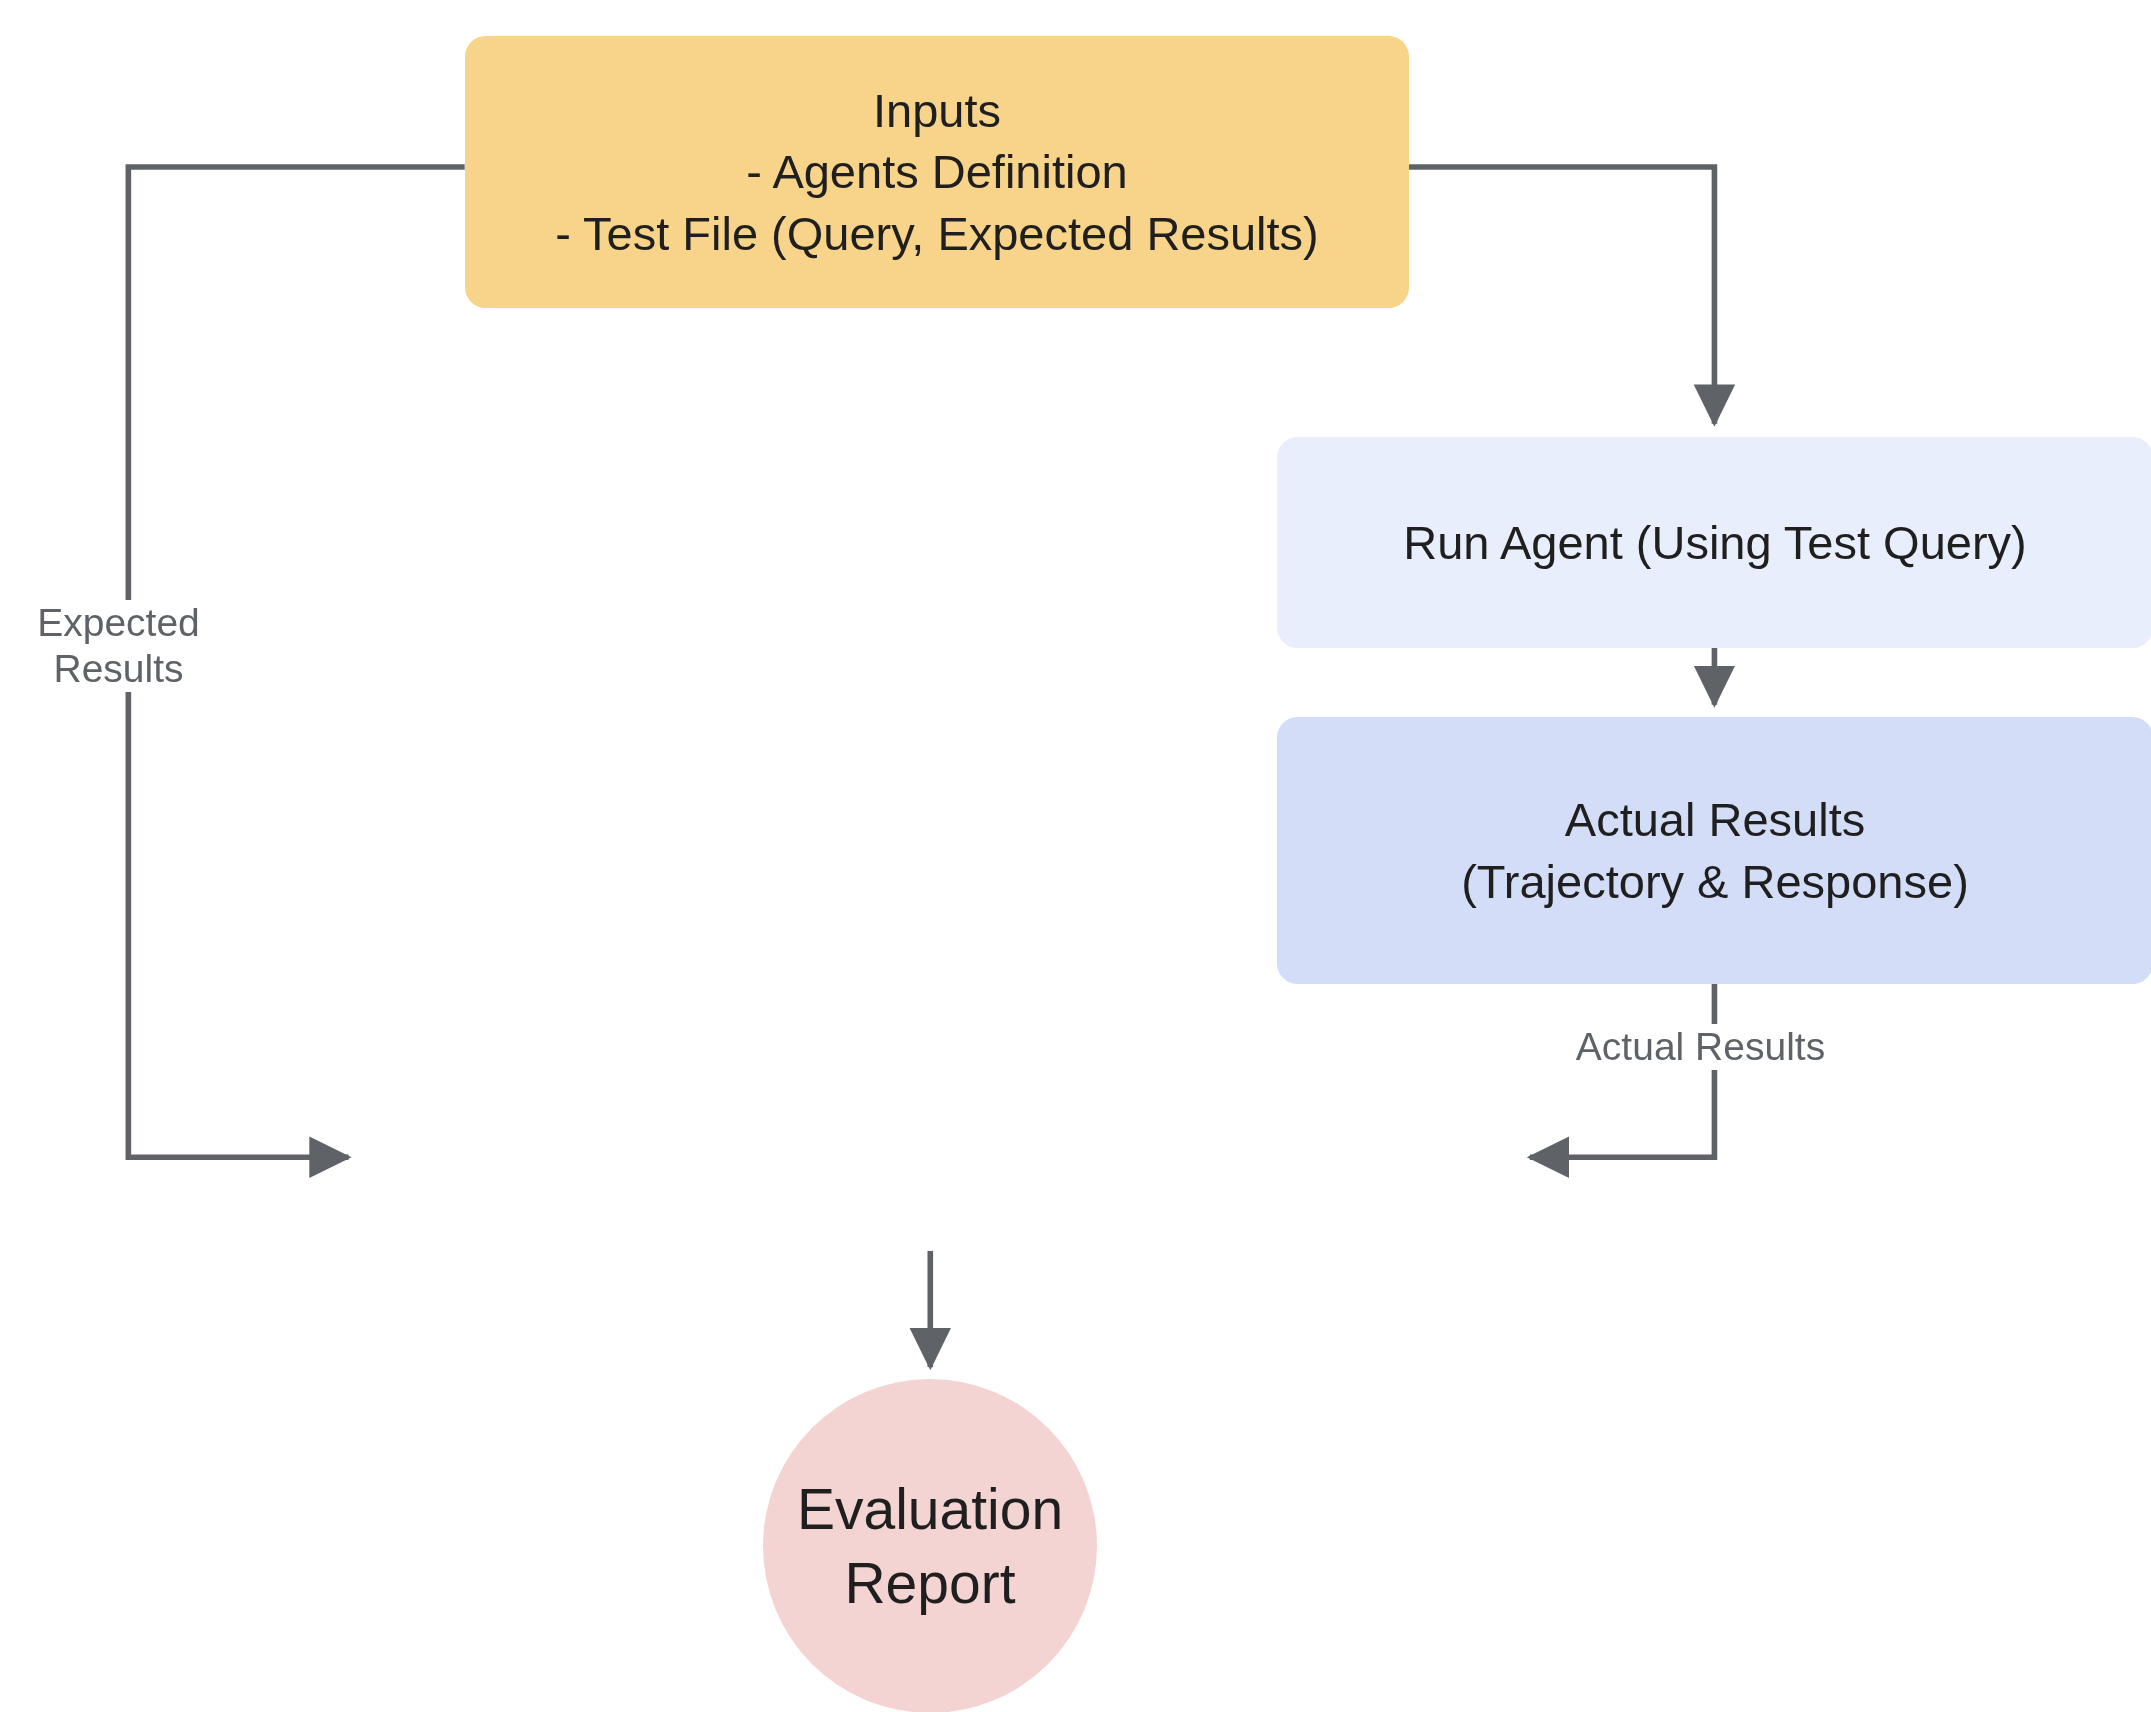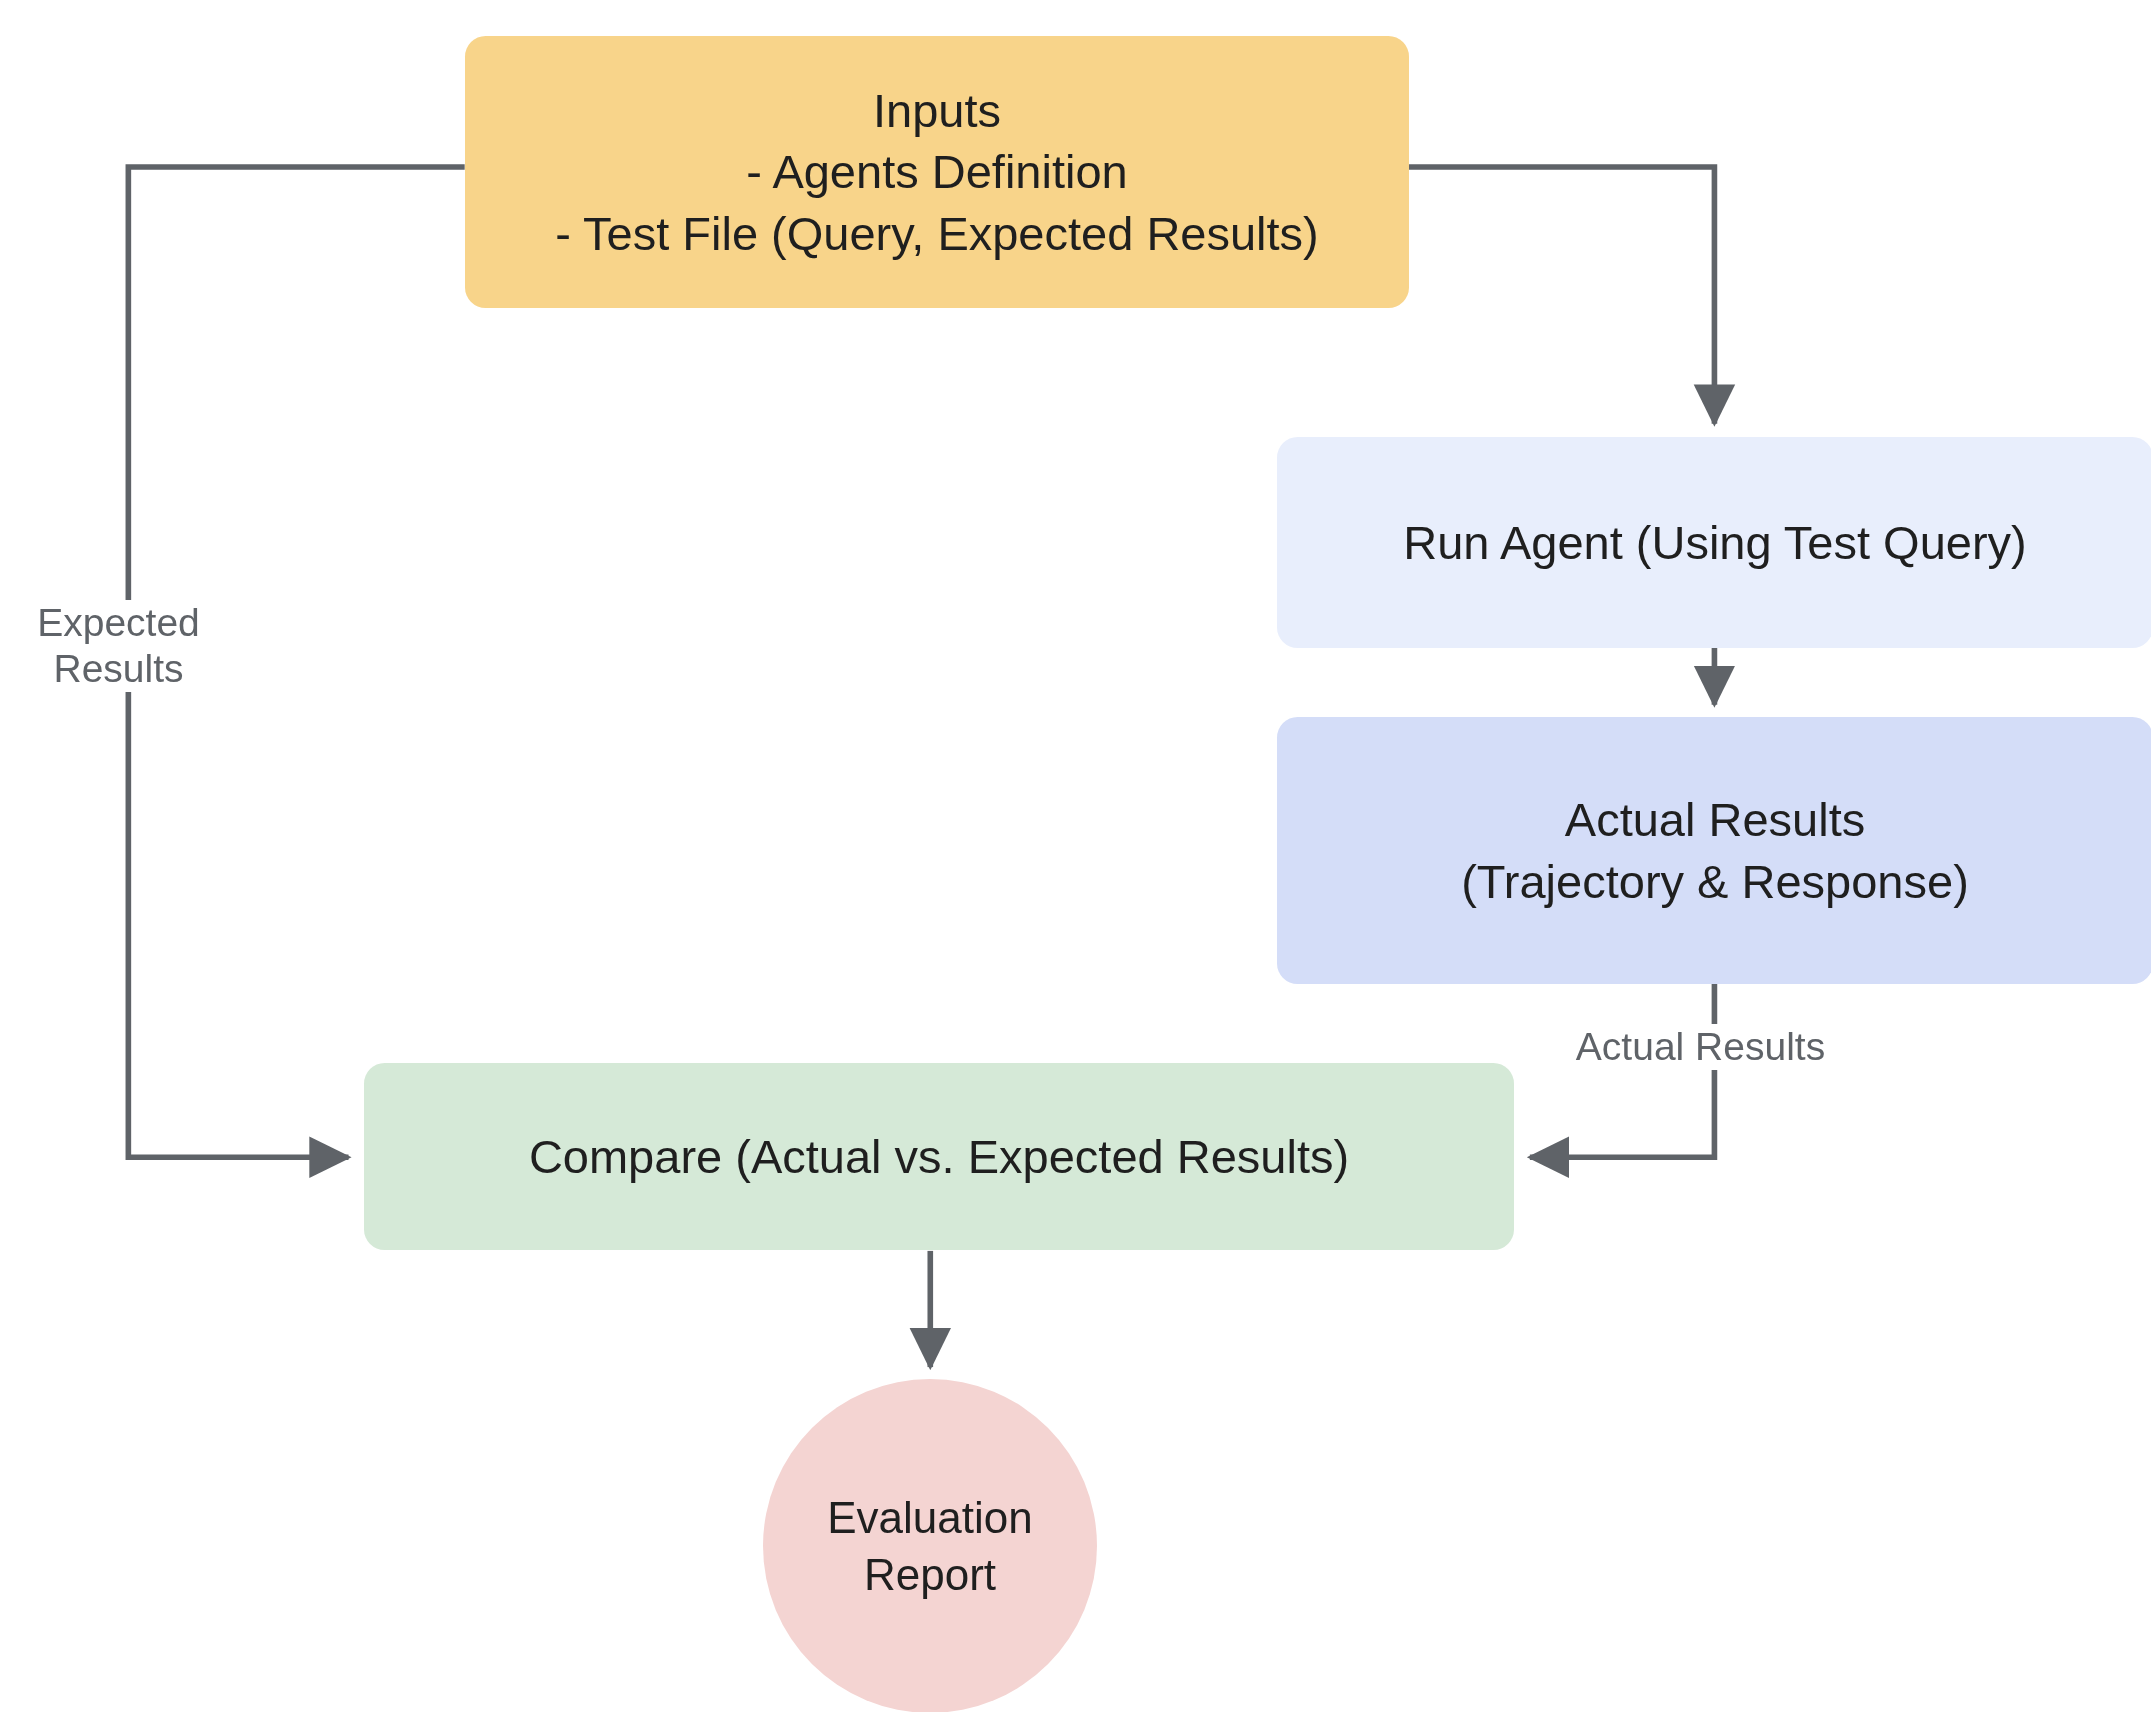--- a/index.html
+++ b/index.html
@@ -73,21 +73,21 @@
     border-radius: 20.6px;
     font-size: 47px;
   }
   .node-report {
     left: 763px;
     top: 1379px;
     width: 334px;
     height: 334px;
     background: #f4d4d2;
     border-radius: 50%;
-    font-size: 44px;
+    font-size: 57px;
   }
   .edge-label {
     position: absolute;
     color: #5f6368;
     font-size: 39px;
     line-height: 1.18;
     text-align: center;
     white-space: pre-line;
     background: #ffffff;
   }
@@ -128,21 +128,20 @@
 
   <div class="node node-inputs">Inputs
 - Agents Definition
 - Test File (Query, Expected Results)</div>
 
   <div class="node node-run-agent">Run Agent (Using Test Query)</div>
 
   <div class="node node-actual-results">Actual Results
 (Trajectory &amp; Response)</div>
 
-  <div class="node node-compare">Compare (Actual vs. Expected Results)</div>
 
   <div class="node node-report">Evaluation
 Report</div>
 
   <div class="edge-label label-expected">Expected
 Results</div>
 
   <div class="edge-label label-actual">Actual Results</div>
 
 </div>

